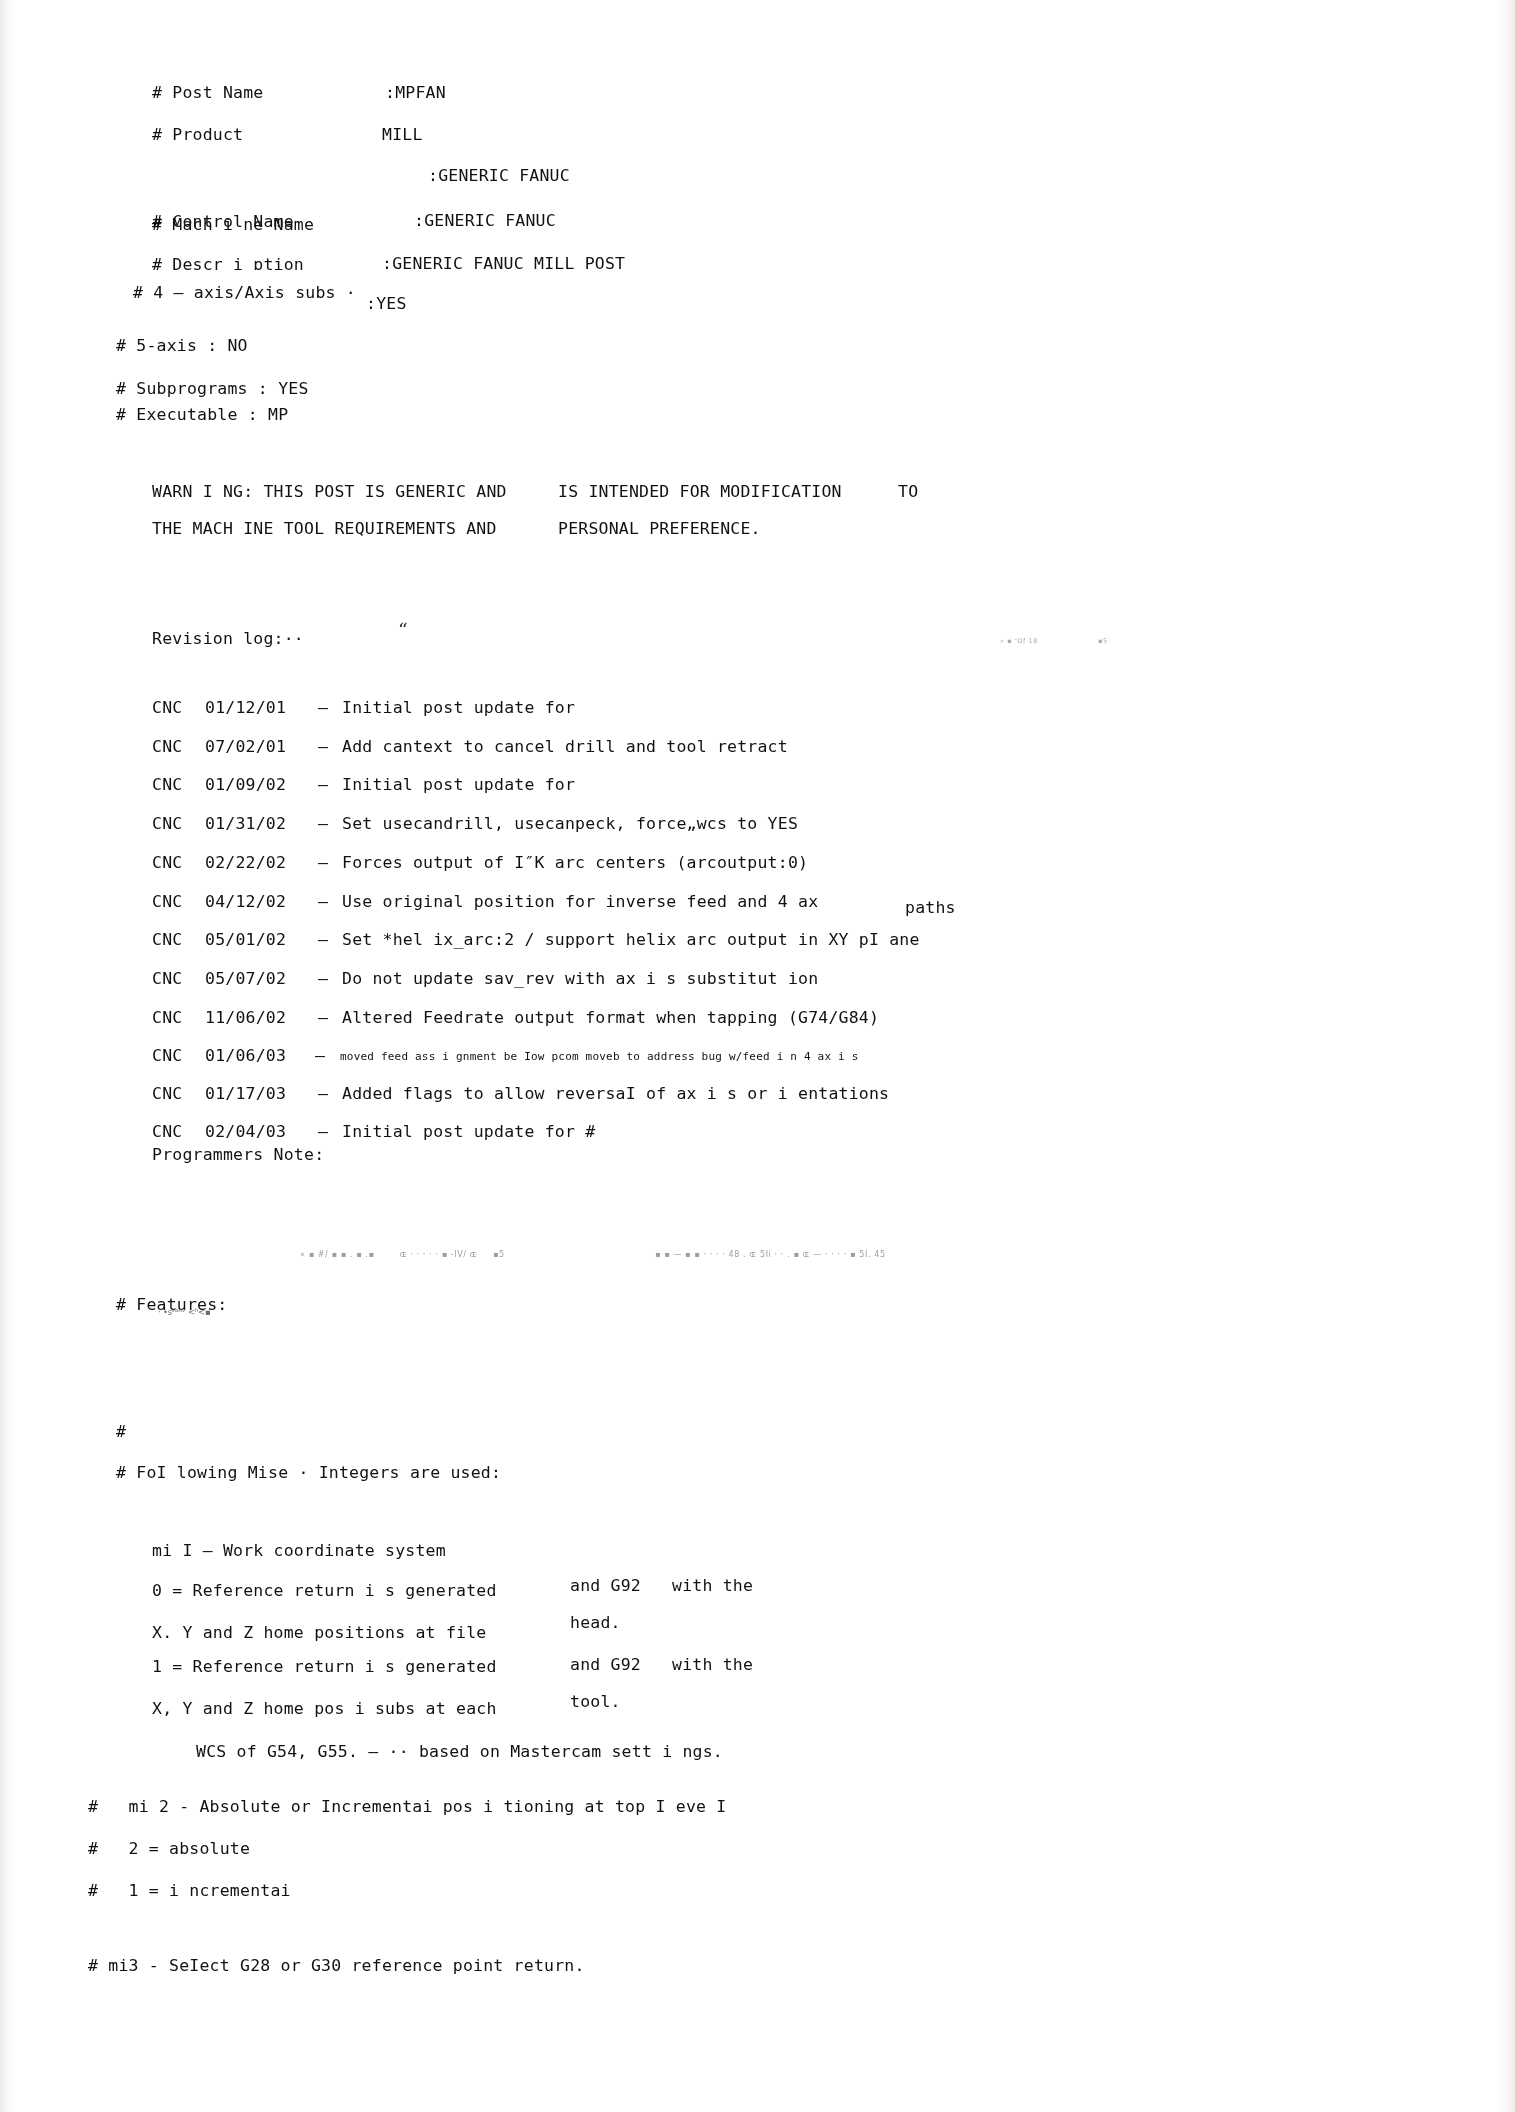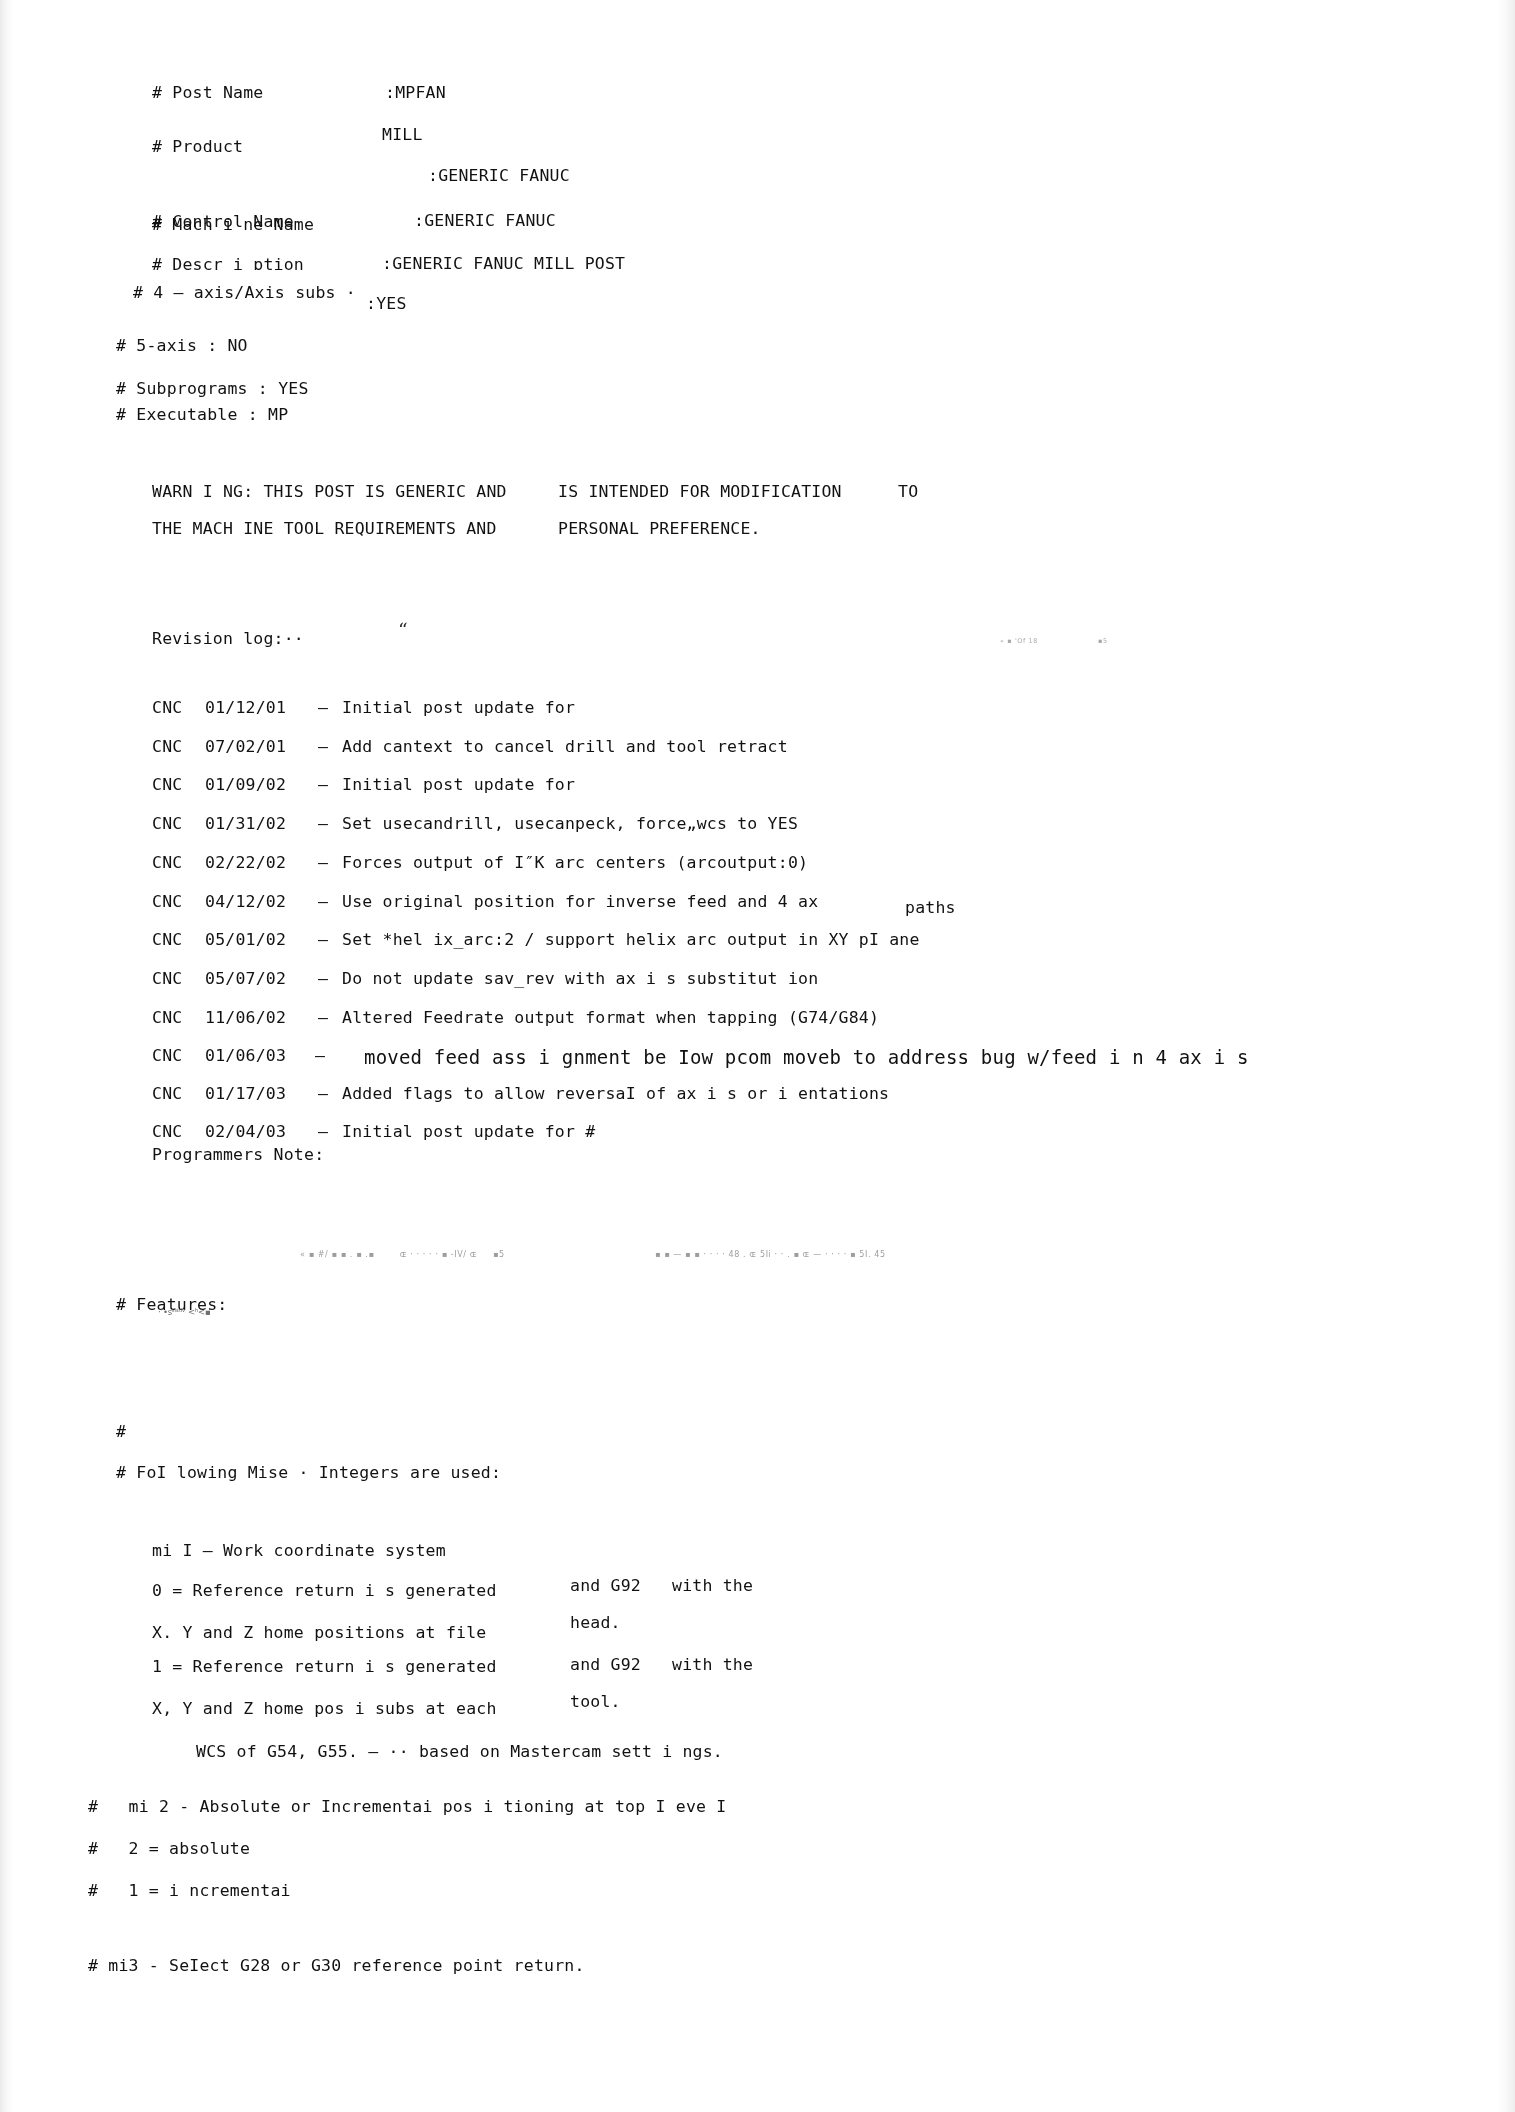--- a/index.html
+++ b/index.html
@@ -35,21 +35,21 @@
   }
   .ln {
     position: absolute;
     white-space: pre;
     font-family: "DejaVu Sans Mono", "Liberation Mono", monospace;
     font-size: 16.5px;
     line-height: 20px;
     letter-spacing: .2px;
     color: #111111;
   }
-  .ln.sm { font-size: 19px; margin-left: 24px; }
+  .ln.sm { font-size: 11px; }
   
   .noise {
     position: absolute;
     white-space: pre;
     font-family: "DejaVu Sans", sans-serif;
     font-size: 8px;
     color: #8d8d8d;
     letter-spacing: .6px;
     opacity: .85;
   }
@@ -73,21 +73,21 @@
 <body>
 
 <div class="page">
 
   <div class="scan-edge-left"></div>
   <div class="scan-edge-right"></div>
 
   <div class="ln" style="left:152px; top:83px;"># Post Name</div>
   <div class="ln" style="left:385px; top:83px;">:MPFAN</div>
 
-  <div class="ln" style="left:152px; top:125px;margin-top:12px;"># Product</div>
+  <div class="ln" style="left:152px; top:125px;"># Product</div>
   <div class="ln" style="left:382px; top:125px;">MILL</div>
 
   <div class="ln" style="left:152px; top:167px;margin-top:48px;"># Mach i ne Name</div>
   <div class="ln" style="left:428px; top:166px;">:GENERIC FANUC</div>
 
   <div class="ln" style="left:152px; top:212px;"># Control Name</div>
   <div class="ln" style="left:414px; top:211px;">:GENERIC FANUC</div>
 
   <div class="ln" style="left:152px; top:255px;"># Descr i ɒtion</div>
   <div class="ln" style="left:382px; top:254px;">:GENERIC FANUC MILL POST</div>

